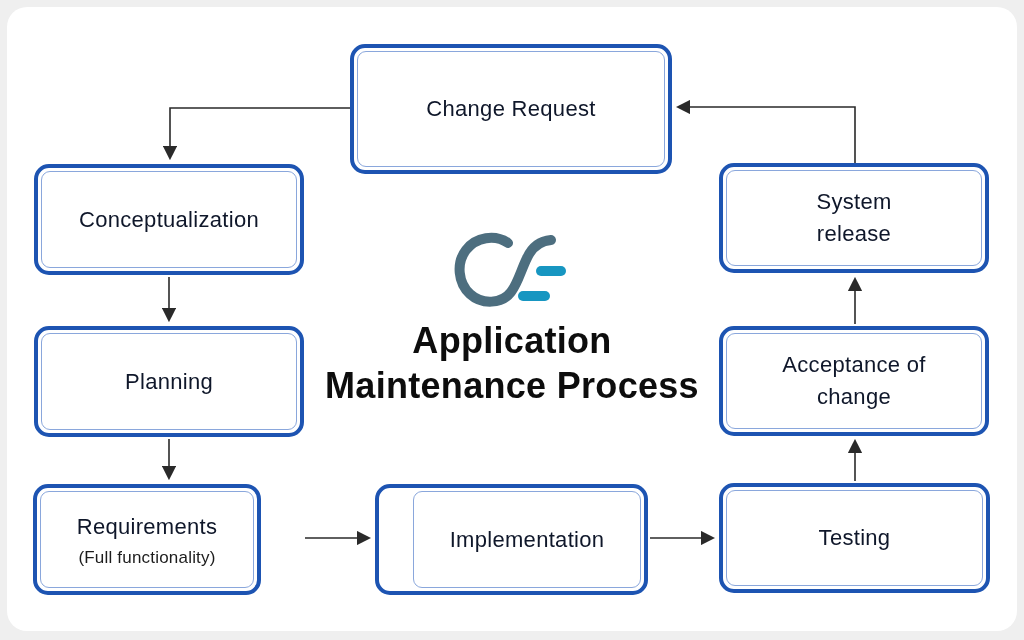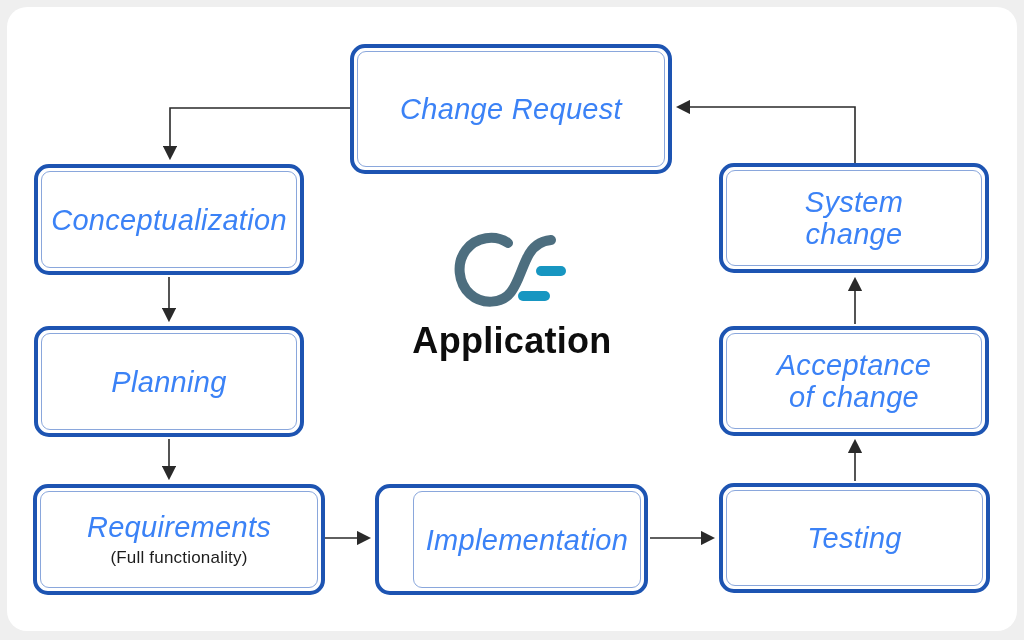--- a/index.html
+++ b/index.html
@@ -30,32 +30,32 @@
     width:100%;height:100%;
     border:1.5px solid #8aa7dc;
     border-radius:9px;
     box-sizing:border-box;
     display:flex;flex-direction:column;
     align-items:center;justify-content:center;
     gap:5px;
     text-align:center;
   }
   .node-label{
-    font-size:29px;color:#3b82f6;letter-spacing:0.3px;line-height:32px;font-style:italic;
+    font-size:22px;color:#0f172a;letter-spacing:0.3px;line-height:32px;
   }
   .node-sublabel{
     font-size:17px;color:#1c1c1c;letter-spacing:0.2px;line-height:20px;
   }
   .wrap-sm .node-label{max-width:120px;}
   .wrap-md .node-label{max-width:170px;}
   
   .n-change-request   {left:350px;top:44px; width:322px;height:130px;}
   .n-conceptualization{left:34px; top:164px;width:270px;height:111px;}
   .n-planning         {left:34px; top:326px;width:270px;height:111px;}
-  .n-requirements     {left:33px; top:484px;width:292px;height:111px;}
+  .n-requirements     {left:33px; top:484px;width:228px;height:111px;}
   .n-implementation   {left:375px;top:484px;width:273px;height:111px;padding-left:34px;}
   .n-testing          {left:719px;top:483px;width:271px;height:110px;}
   .n-acceptance       {left:719px;top:326px;width:270px;height:110px;}
   .n-system-release   {left:719px;top:163px;width:270px;height:110px;}
 
   .logo{position:absolute;left:452px;top:230px;width:124px;height:84px;}
   .title{
     position:absolute;left:212px;top:318px;width:600px;
     text-align:center;color:#0d0d0d;
     font-size:36px;font-weight:700;line-height:45px;letter-spacing:0.3px;
@@ -88,20 +88,21 @@
   <svg class="logo" viewBox="0 0 124 84">
     <g fill="none" stroke-linecap="round">
       <path d="M56,13 C43,4 24,7 14,20 C4,33 6,53 18,64 C30,75 50,74 59,62 C66,53 69,40 75,28 C80,17 88,11 99,10" stroke="#4d6e7f" stroke-width="10"></path>
       <line x1="89" y1="41" x2="109" y2="41" stroke="#1796c1" stroke-width="10"></line>
       <line x1="71" y1="66" x2="93" y2="66" stroke="#1796c1" stroke-width="10"></line>
     </g>
   </svg>
 
   <div class="title">
     <div>Application</div>
+    <div>Maintenance Process</div>
   </div>
 
   <div class="node n-change-request">
     <div class="node-inner">
       <span class="node-label">Change Request</span>
     </div>
   </div>
 
   <div class="node n-planning">
     <div class="node-inner">
@@ -135,16 +136,16 @@
   </div>
 
   <div class="node n-testing">
     <div class="node-inner">
       <span class="node-label">Testing</span>
     </div>
   </div>
 
   <div class="node n-system-release wrap-sm">
     <div class="node-inner">
-      <span class="node-label">System change</span>
+      <span class="node-label">System release</span>
     </div>
   </div>
 </div>
 
 </body></html>

